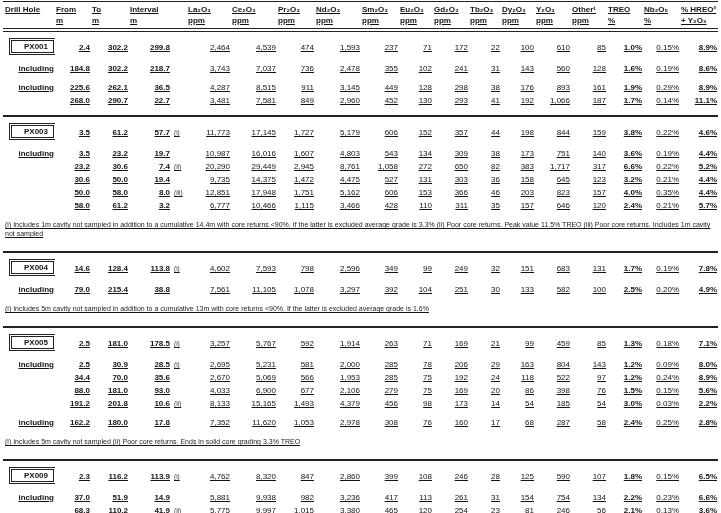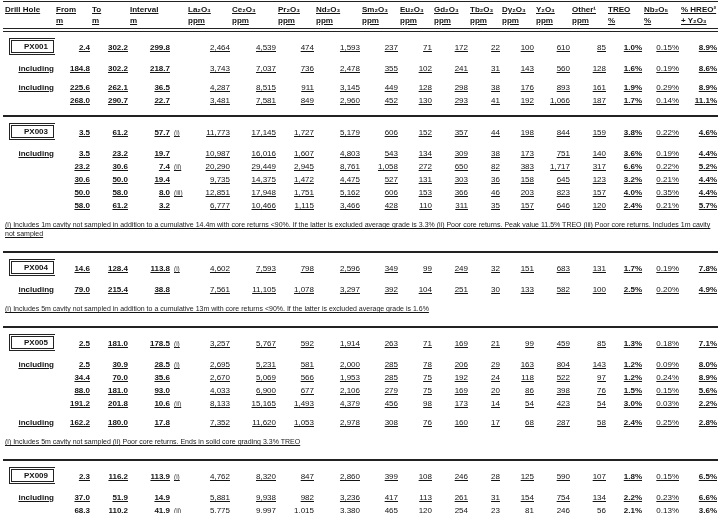--- a/index.html
+++ b/index.html
@@ -493,21 +493,21 @@
           <td class="c-marker">(ii)</td>
           <td class="c-la">8,133</td>
           <td class="c-ce">15,165</td>
           <td class="c-pr">1,493</td>
           <td class="c-nd">4,379</td>
           <td class="c-sm">456</td>
           <td class="c-eu">98</td>
           <td class="c-gd">173</td>
           <td class="c-tb">14</td>
           <td class="c-dy">54</td>
-          <td class="c-y">423</td>
+          <td class="c-y">185</td>
           <td class="c-other">54</td>
           <td class="c-treo">3.0%</td>
           <td class="c-nb">0.03%</td>
           <td class="c-hreo">2.2%</td>
         </tr>
         <tr class=" gap">
           <td class="c-hole">including</td>
           <td class="c-from">162.2</td>
           <td class="c-to">180.0</td>
           <td class="c-interval">17.8</td>

